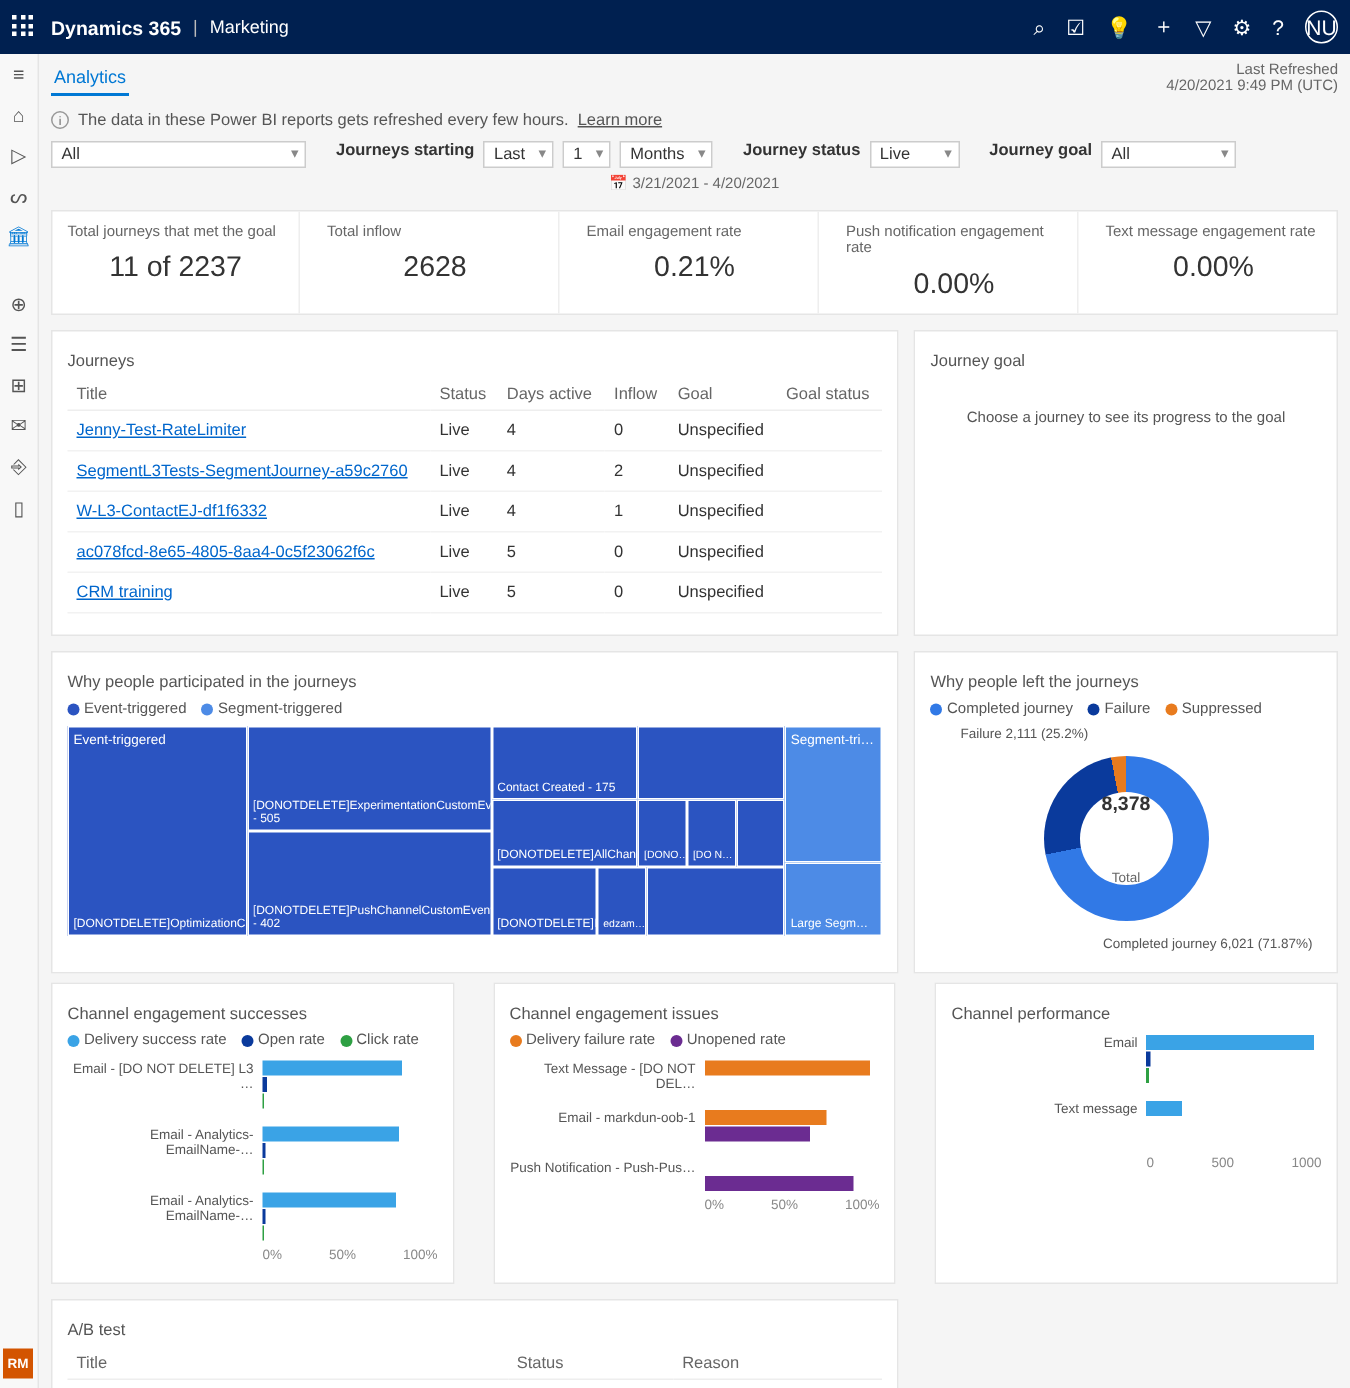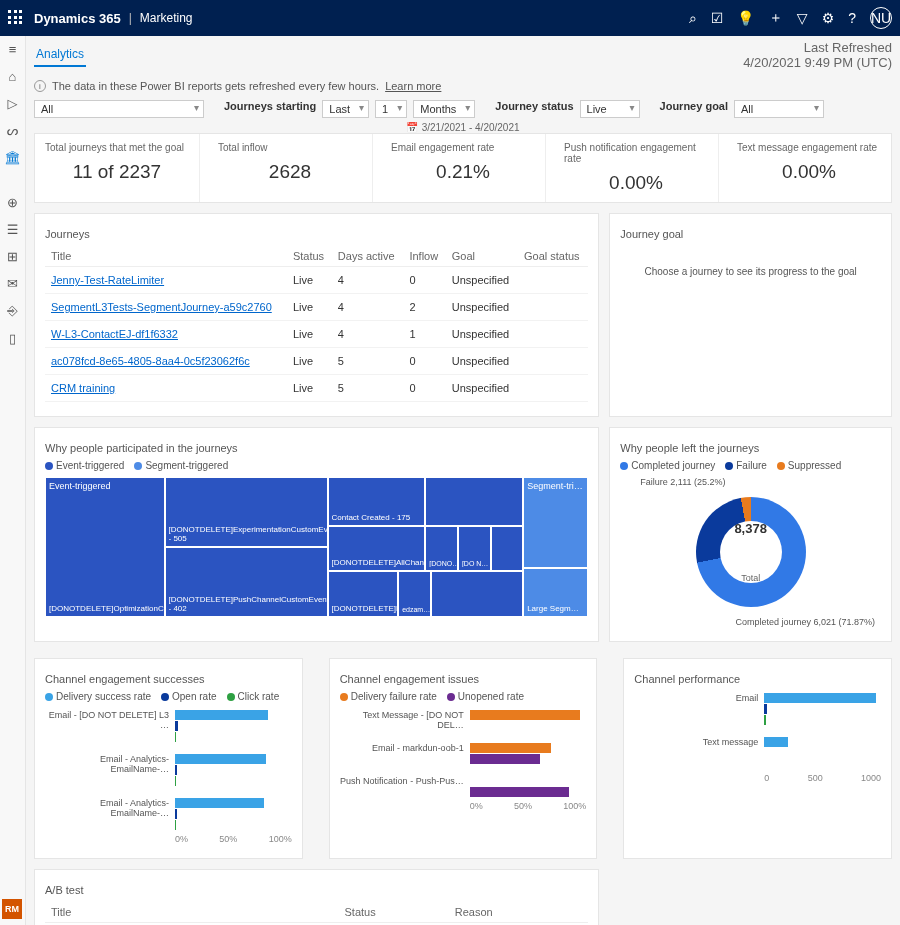--- a/index.html
+++ b/index.html
@@ -13,36 +13,36 @@
 .topbar .icons{margin-left:auto;display:flex;gap:14px;align-items:center}
 .topbar .icons span{cursor:pointer;font-size:14px}
 .topbar .avatar{width:22px;height:22px;border:1px solid #fff;border-radius:50%;display:flex;align-items:center;justify-content:center;font-size:9px}
 .shell{display:flex}
 .leftnav{width:26px;background:#f8f8f8;border-right:1px solid #e5e5e5;display:flex;flex-direction:column;align-items:center;padding-top:6px;gap:12px}
 .leftnav span{color:#555;font-size:13px;cursor:pointer}
 .leftnav .active{color:#0078d4}
 .main{flex:1;padding:0 8px 12px 8px;overflow:auto;position:relative}
 .tabrow{display:flex;align-items:center;margin-top:4px}
 .tabrow .tab{border-bottom:2px solid #0078d4;color:#0078d4;padding:4px 2px;font-size:12px}
-.refreshed{margin-left:auto;text-align:right;font-size:13px;color:#666}
+.refreshed{margin-left:auto;text-align:right;font-size:10px;color:#666}
 .note{display:flex;align-items:center;gap:6px;margin:10px 0 8px 0;font-size:11px;color:#555}
 .note .info{width:12px;height:12px;border:1px solid #999;border-radius:50%;display:flex;align-items:center;justify-content:center;font-size:8px;color:#666}
 .note a{color:#555;text-decoration:underline}
 .filters{display:flex;align-items:center;gap:20px;flex-wrap:wrap;font-size:11px}
 .sel{display:flex;gap:6px}
 .sel .box{border:1px solid #ccc;padding:2px 18px 2px 6px;position:relative;background:#fff;min-width:60px;font-size:11px;cursor:pointer}
 .sel .box::after{content:"▾";position:absolute;right:4px;top:1px;color:#888;font-size:10px}
 .sel .wide{min-width:170px}
-.daterange{text-align:center;font-size:10px;color:#666;margin:4px 0 0 0}
+.daterange{text-align:center;font-size:10px;color:#666;margin:4px 0 12px 0}
 .kpis{display:flex;gap:8px;border:1px solid #e5e5e5;background:#fff}
 .kpi{flex:1;padding:8px 10px;border-right:1px solid #eee}
 .kpi:last-child{border-right:0}
 .kpi .lbl{font-size:10px;color:#666;margin-bottom:8px}
 .kpi .val{font-size:19px;text-align:center}
-.grid{display:grid;grid-template-columns:1fr 1fr 1fr;gap:26px;margin-top:16px}
+.grid{display:grid;grid-template-columns:1fr 1fr 1fr;gap:26px;margin-top:6px}
 .card{background:#fff;border:1px solid #e5e5e5;padding:14px 10px}
 .card .title{font-size:11px;color:#555;margin-bottom:6px}
 .row2{display:grid;grid-template-columns:2fr 1fr;gap:10px;margin-top:10px}
 table{width:100%;border-collapse:collapse;font-size:11px}
 th{text-align:left;font-weight:400;color:#666;padding:4px 6px;border-bottom:1px solid #eee}
 td{padding:7px 6px;border-bottom:1px solid #f2f2f2}
 td a{color:#0066cc;text-decoration:underline}
 .legend{display:flex;gap:10px;font-size:10px;color:#555;margin-bottom:6px;flex-wrap:wrap}
 .legend span{display:flex;align-items:center;gap:3px}
 .dot{width:8px;height:8px;border-radius:50%;display:inline-block}

